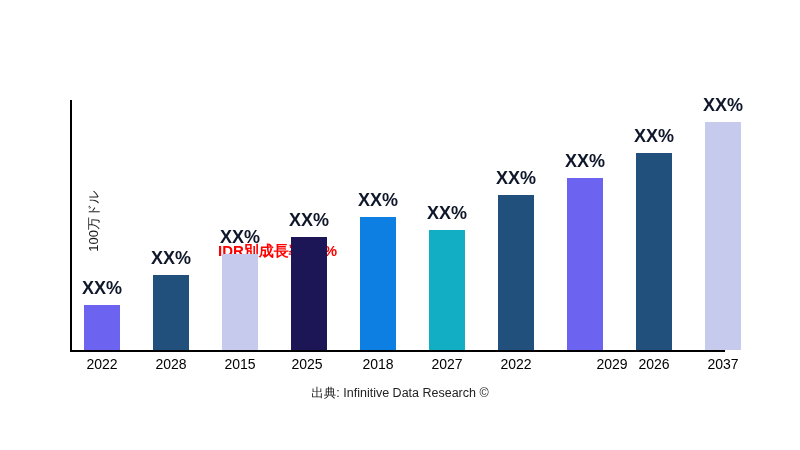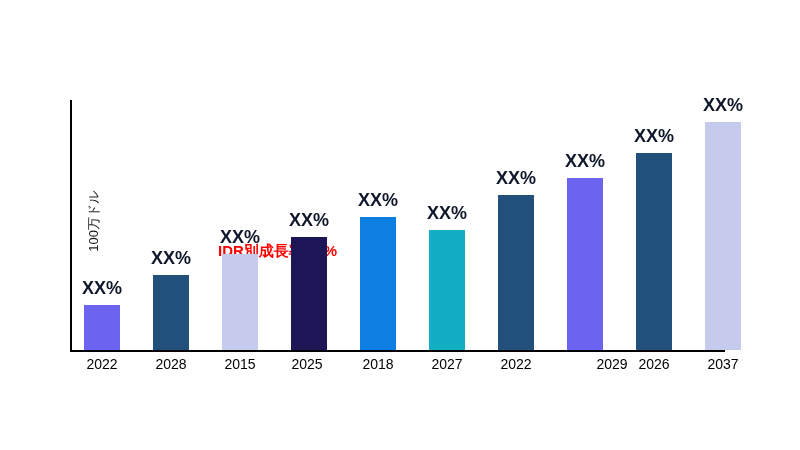--- a/index.html
+++ b/index.html
@@ -183,14 +183,15 @@
         <div class="xtick" style="left: 278px;">2018</div>
         <div class="xtick" style="left: 347px;">2027</div>
         <div class="xtick" style="left: 416px;">2022</div>
         <div class="xtick" style="left: 512px;">2029</div>
         <div class="xtick" style="left: 554px;">2026</div>
         <div class="xtick" style="left: 623px;">2037</div>
       </div>
 
   </div>
 
+  <div class="source">出典: Infinitive Data Research ©</div>
 
 </div>
 
 </body></html>

